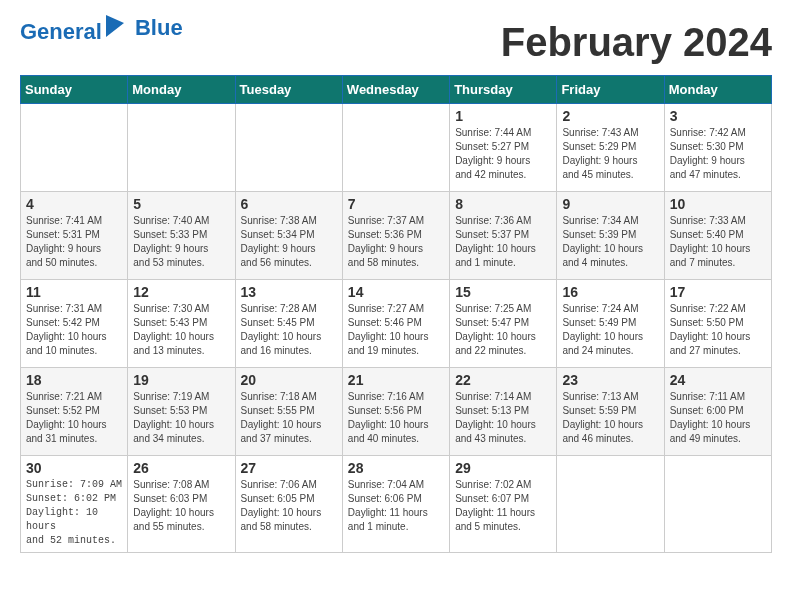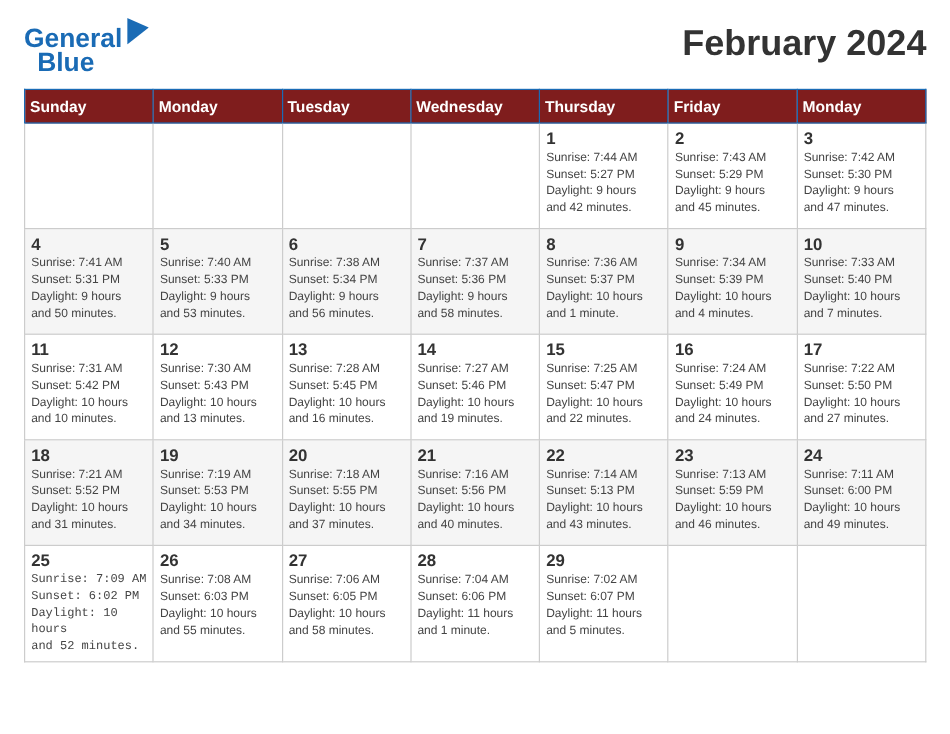--- a/index.html
+++ b/index.html
@@ -24,41 +24,40 @@
       font-size: 22px;
       font-weight: bold;
       color: #333;
       line-height: 1.1;
     }
     .logo-text span {
       color: #1a6bb5;
     }
     .logo-wrapper {
       display: flex;
-      flex-direction: column;
     }
     .title-area {
       text-align: right;
     }
     .month-title {
-      font-size: 30px;
+      font-size: 40px;
       font-weight: bold;
       color: #333;
     }
     .location-title {
       font-size: 18px;
       color: #555;
     }
     table {
       width: 100%;
       border-collapse: collapse;
       table-layout: fixed;
     }
     th {
-      background-color: #7f1d1d;
+      background-color: #0f766e;
       color: #fff;
       font-size: 13px;
       font-weight: bold;
       padding: 6px 4px;
       text-align: left;
       border: 1px solid #1a6bb5;
     }
     td {
       vertical-align: top;
       border: 1px solid #ccc;
@@ -301,21 +300,21 @@
         <td>
           <span class="day-num">24</span>
           <div class="day-info" style="white-space: pre-line;">Sunrise: 7:11 AM
 Sunset: 6:00 PM
 Daylight: 10 hours
 and 49 minutes.</div>
         </td>
       </tr>
       <tr>
         <td>
-          <span class="day-num">25</span>
+          <span class="day-num">30</span>
           <div class="day-info" style="white-space: pre-line; font-family: Liberation Mono, monospace;">Sunrise: 7:09 AM
 Sunset: 6:02 PM
 Daylight: 10 hours
 and 52 minutes.</div>
         </td>
         <td>
           <span class="day-num">26</span>
           <div class="day-info" style="white-space: pre-line;">Sunrise: 7:08 AM
 Sunset: 6:03 PM
 Daylight: 10 hours

